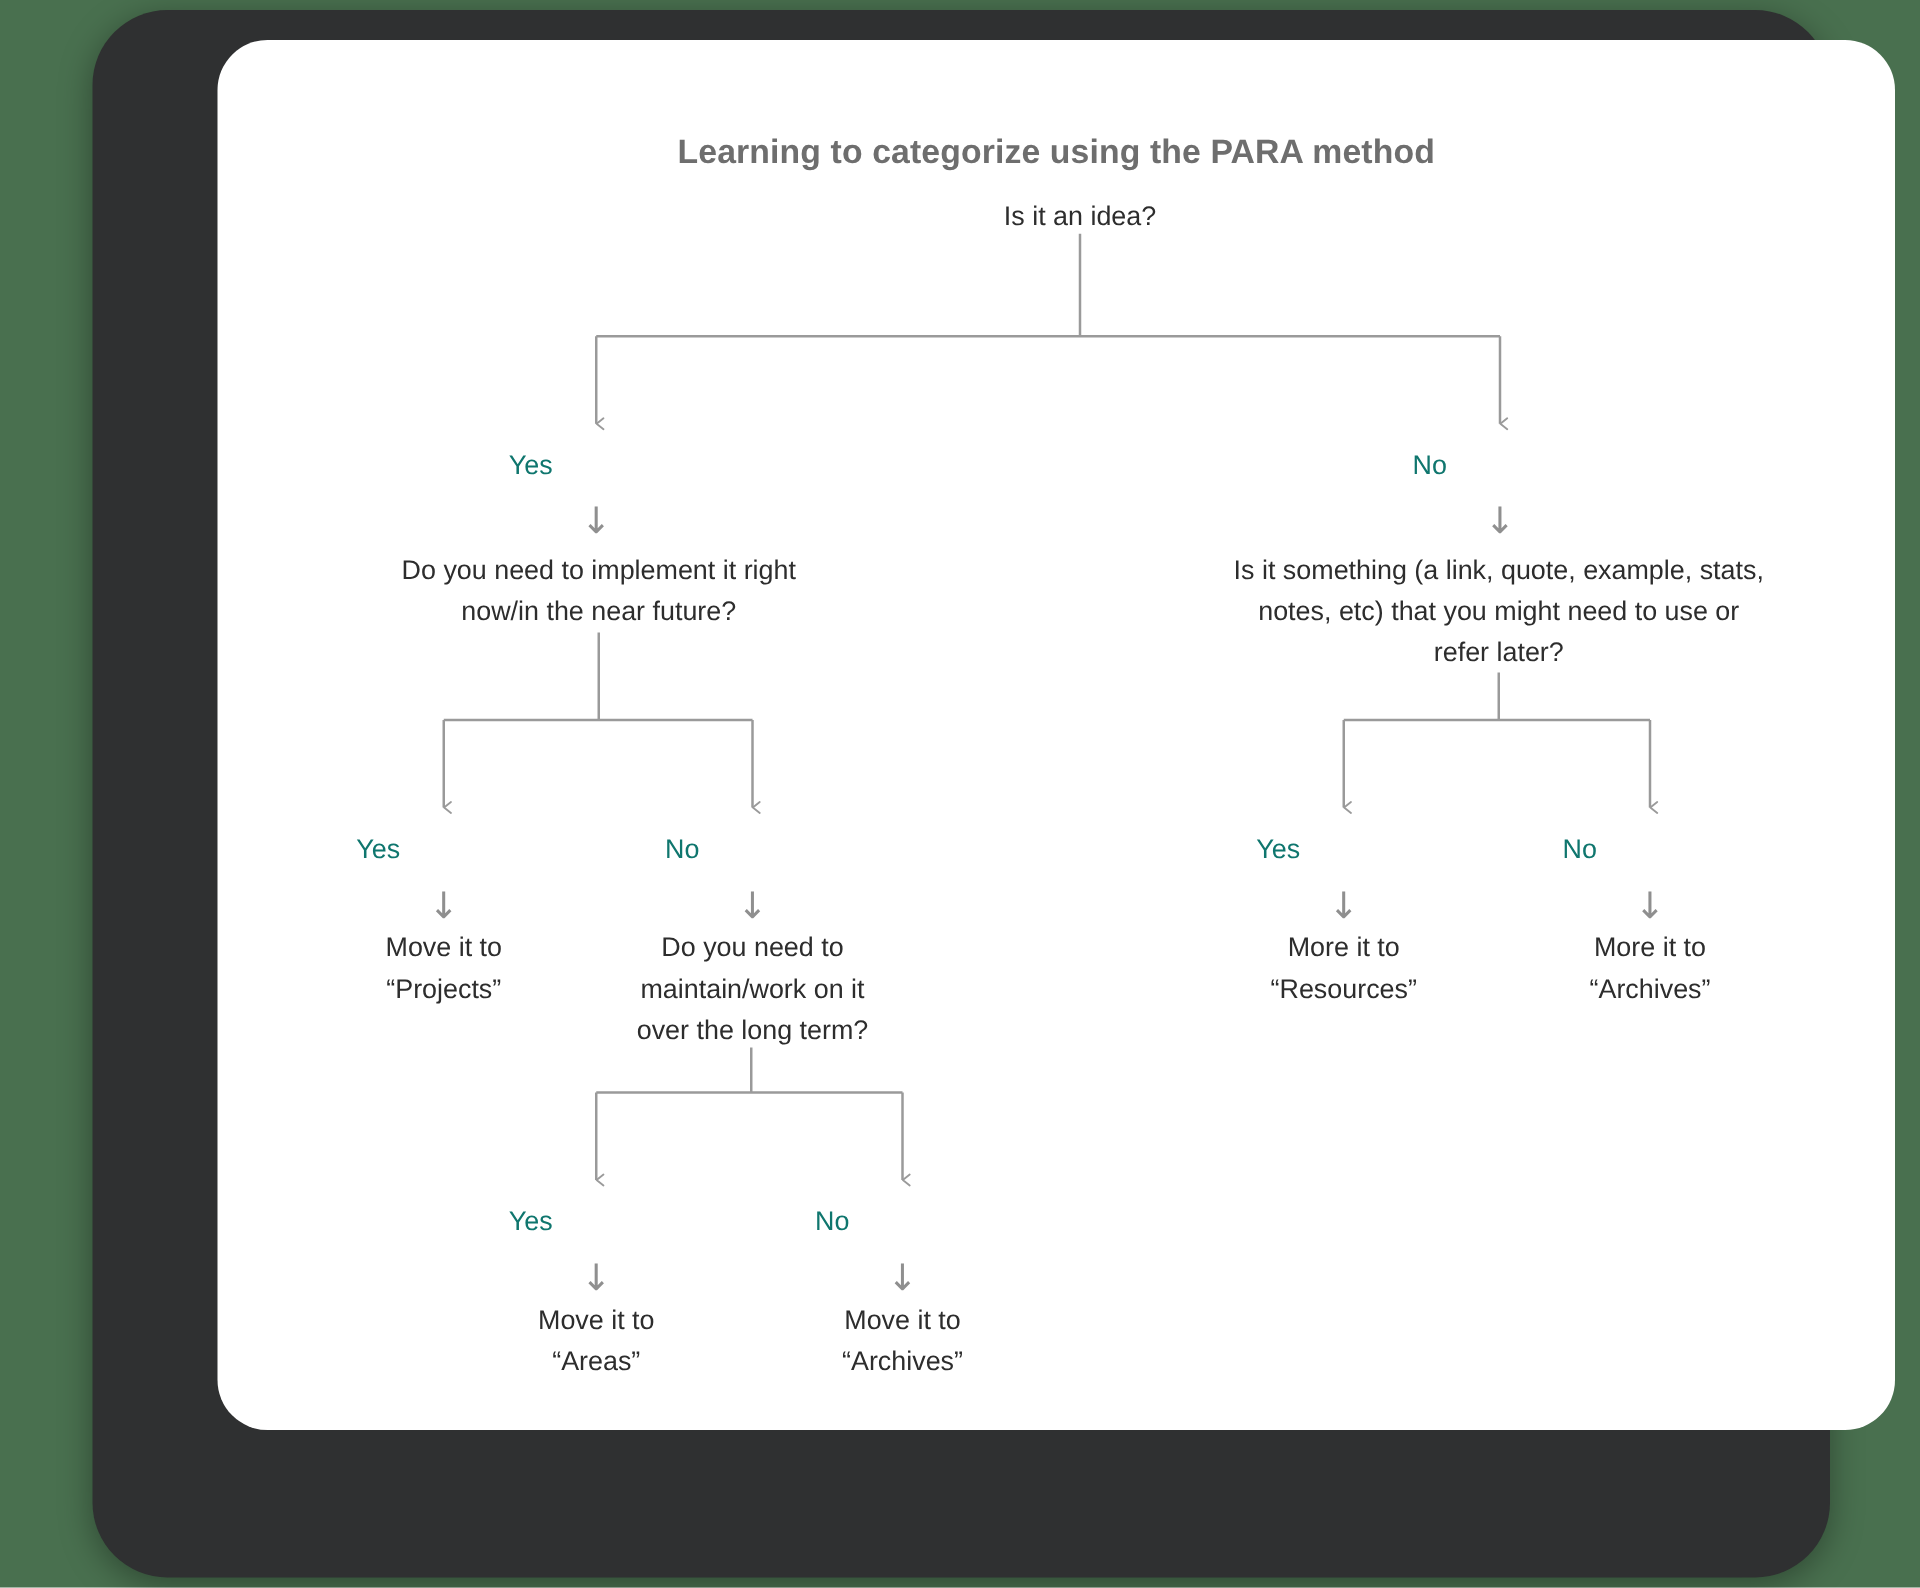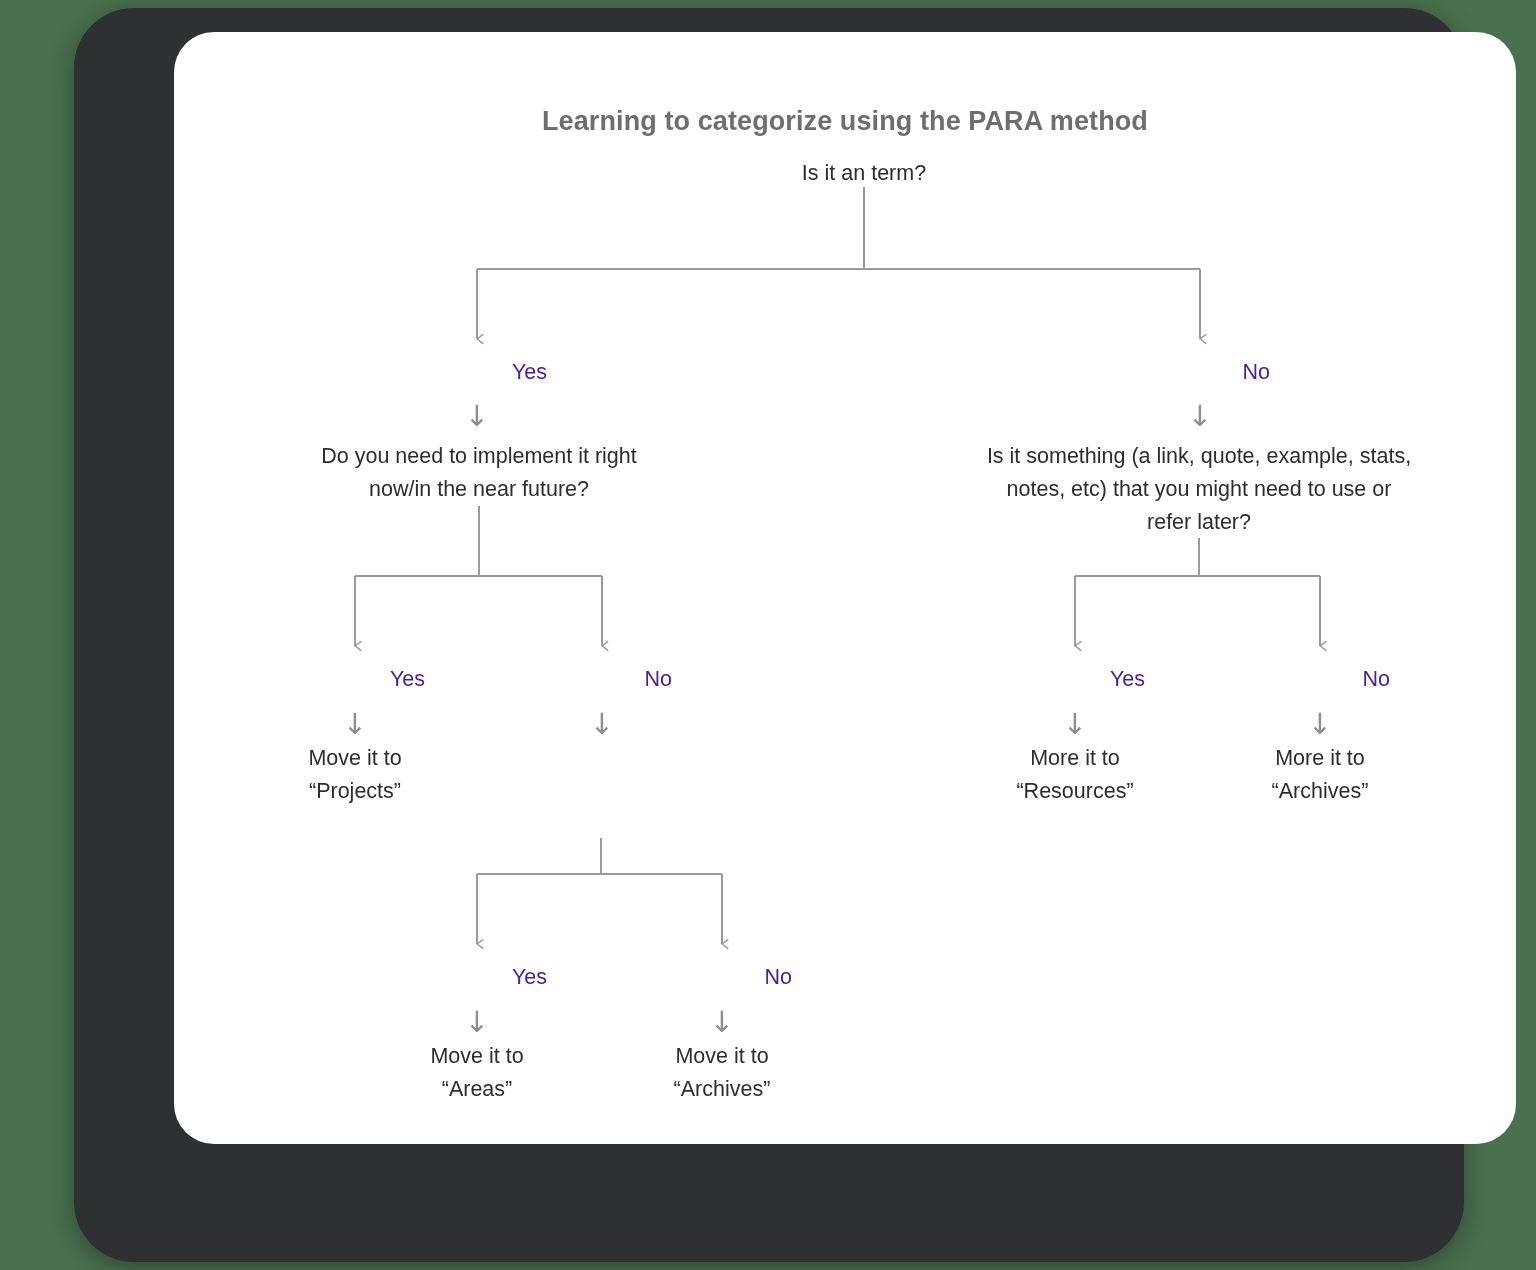--- a/index.html
+++ b/index.html
@@ -69,22 +69,22 @@
   .node {
     position: absolute;
     text-align: center;
     color: #2d2d2d;
     font-size: 21.5px;
     line-height: 33px;
     white-space: pre-line;
   }
   .label-node {
     position: absolute;
-    text-align: right;
-    color: #4c1d95;
+    text-align: left;
+    color: #0f766e;
     font-size: 21.5px;
     line-height: 30px;
   }
   .arrow-glyph {
     position: absolute;
     text-align: center;
     color: #8f8f8f;
     font-size: 29px;
     line-height: 29px;
     font-family: "DejaVu Sans", sans-serif;
@@ -127,21 +127,21 @@
 
           <path d="M 427,806 L 427,842"></path>
           <path d="M 303,842 L 548,842"></path>
           <path d="M 303,842 L 303,912" marker-end="url(#ah)"></path>
           <path d="M 548,842 L 548,912" marker-end="url(#ah)"></path>
         </g>
       </svg>
 
       <div id="node-layer">
 
-        <div class="node" style="left:540px; top:125px; width:300px;">Is it an term?</div>
+        <div class="node" style="left:540px; top:125px; width:300px;">Is it an idea?</div>
 
         <div class="label-node" style="left:233px; top:325px; width:140px;">Yes</div>
         <div class="label-node" style="left:956px; top:325px; width:140px;">No</div>
 
         <div class="arrow-glyph" style="left:253px; top:370px; width:100px;">↓</div>
         <div class="arrow-glyph" style="left:976px; top:370px; width:100px;">↓</div>
 
         <div class="node" style="left:785px; top:408px; width:480px;">Is it something (a link, quote, example, stats,
 notes, etc) that you might need to use or
 refer later?</div>
@@ -153,20 +153,23 @@
         <div class="label-node" style="left:831px; top:632px; width:140px;">Yes</div>
         <div class="label-node" style="left:1076px; top:632px; width:140px;">No</div>
 
         <div class="arrow-glyph" style="left:131px; top:678px; width:100px;">↓</div>
         <div class="arrow-glyph" style="left:378px; top:678px; width:100px;">↓</div>
         <div class="arrow-glyph" style="left:851px; top:678px; width:100px;">↓</div>
         <div class="arrow-glyph" style="left:1096px; top:678px; width:100px;">↓</div>
 
         <div class="node" style="left:81px; top:710px; width:200px;">Move it to
 “Projects”</div>
+        <div class="node" style="left:308px; top:710px; width:240px;">Do you need to
+maintain/work on it
+over the long term?</div>
         <div class="node" style="left:781px; top:710px; width:240px;">More it to
 “Resources”</div>
         <div class="node" style="left:1026px; top:710px; width:240px;">More it to
 “Archives”</div>
 
         <div class="label-node" style="left:233px; top:930px; width:140px;">Yes</div>
         <div class="label-node" style="left:478px; top:930px; width:140px;">No</div>
 
         <div class="arrow-glyph" style="left:253px; top:976px; width:100px;">↓</div>
         <div class="arrow-glyph" style="left:498px; top:976px; width:100px;">↓</div>

